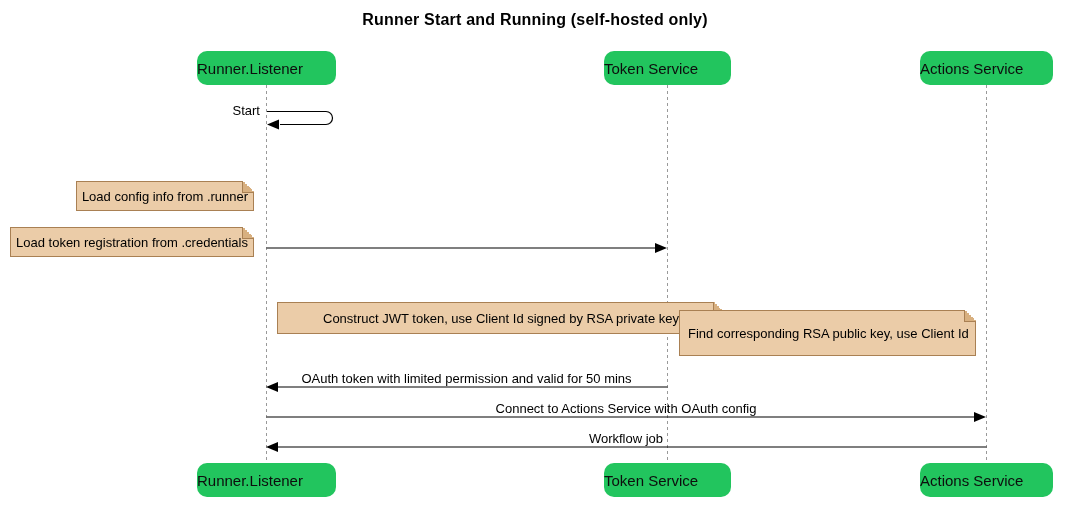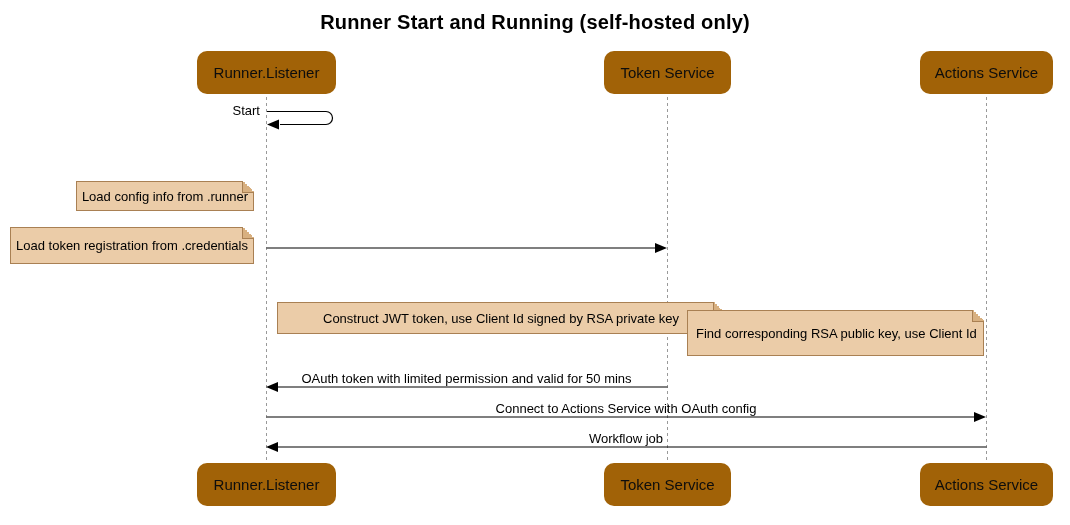--- a/index.html
+++ b/index.html
@@ -14,32 +14,31 @@
   }
   .layer {
     position: absolute;
     left: 0; top: 0;
   }
   .title {
     position: absolute;
     left: 0; top: 11px;
     width: 100%;
     text-align: center;
-    font-size: 20px;
+    font-size: 16px;
     font-weight: bold;
     letter-spacing: 0.2px;
   }
   .actor {
     position: absolute;
-    height: 43px;
-    background: #a16207;
+    height: 34px;
+    background: #22c55e;
     border-radius: 10px;
     display: flex;
     align-items: center;
-    justify-content: center;
     font-size: 15px;
     color: #0d0d0d;
   }
   .msg-label {
     position: absolute;
     font-size: 13px;
     text-align: center;
     white-space: nowrap;
   }
   .msg-label.right { text-align: right; }
@@ -117,28 +116,28 @@
   <div class="msg-label right" style="left:180px; top:103px; width:80px;">Start</div>
   <div class="msg-label" style="left:266px; top:371px; width:401px;">OAuth token with limited permission and valid for 50 mins</div>
   <div class="msg-label" style="left:266px; top:401px; width:720px;">Connect to Actions Service with OAuth config</div>
   <div class="msg-label" style="left:266px; top:431px; width:720px;">Workflow job</div>
 
   <div class="note center" style="left:76px; top:141px; width:178px; height:30px;">
     <span class="fold"></span>
     <span class="note-line">Load config info from .runner</span>
   </div>
 
-  <div class="note center" style="left:10px; top:187px; width:244px; height:37px;">
+  <div class="note center" style="left:10px; top:187px; width:244px; height:30px;">
     <span class="fold"></span>
     <span class="note-line">Load token registration from .credentials</span>
   </div>
 
   <div class="note center" style="left:277px; top:262px; width:448px; height:32px;text-align:center;">
     <span class="fold"></span>
     <span class="note-line">Construct JWT token, use Client Id signed by RSA private key</span>
   </div>
 
-  <div class="note" style="left:679px; top:310px; width:297px; height:46px;margin-left:8px;">
+  <div class="note" style="left:679px; top:310px; width:297px; height:46px;">
     <span class="fold"></span>
     <span class="note-line">Find corresponding RSA public key, use Client Id</span>
   </div>
 
 </div>
 
 </body></html>

